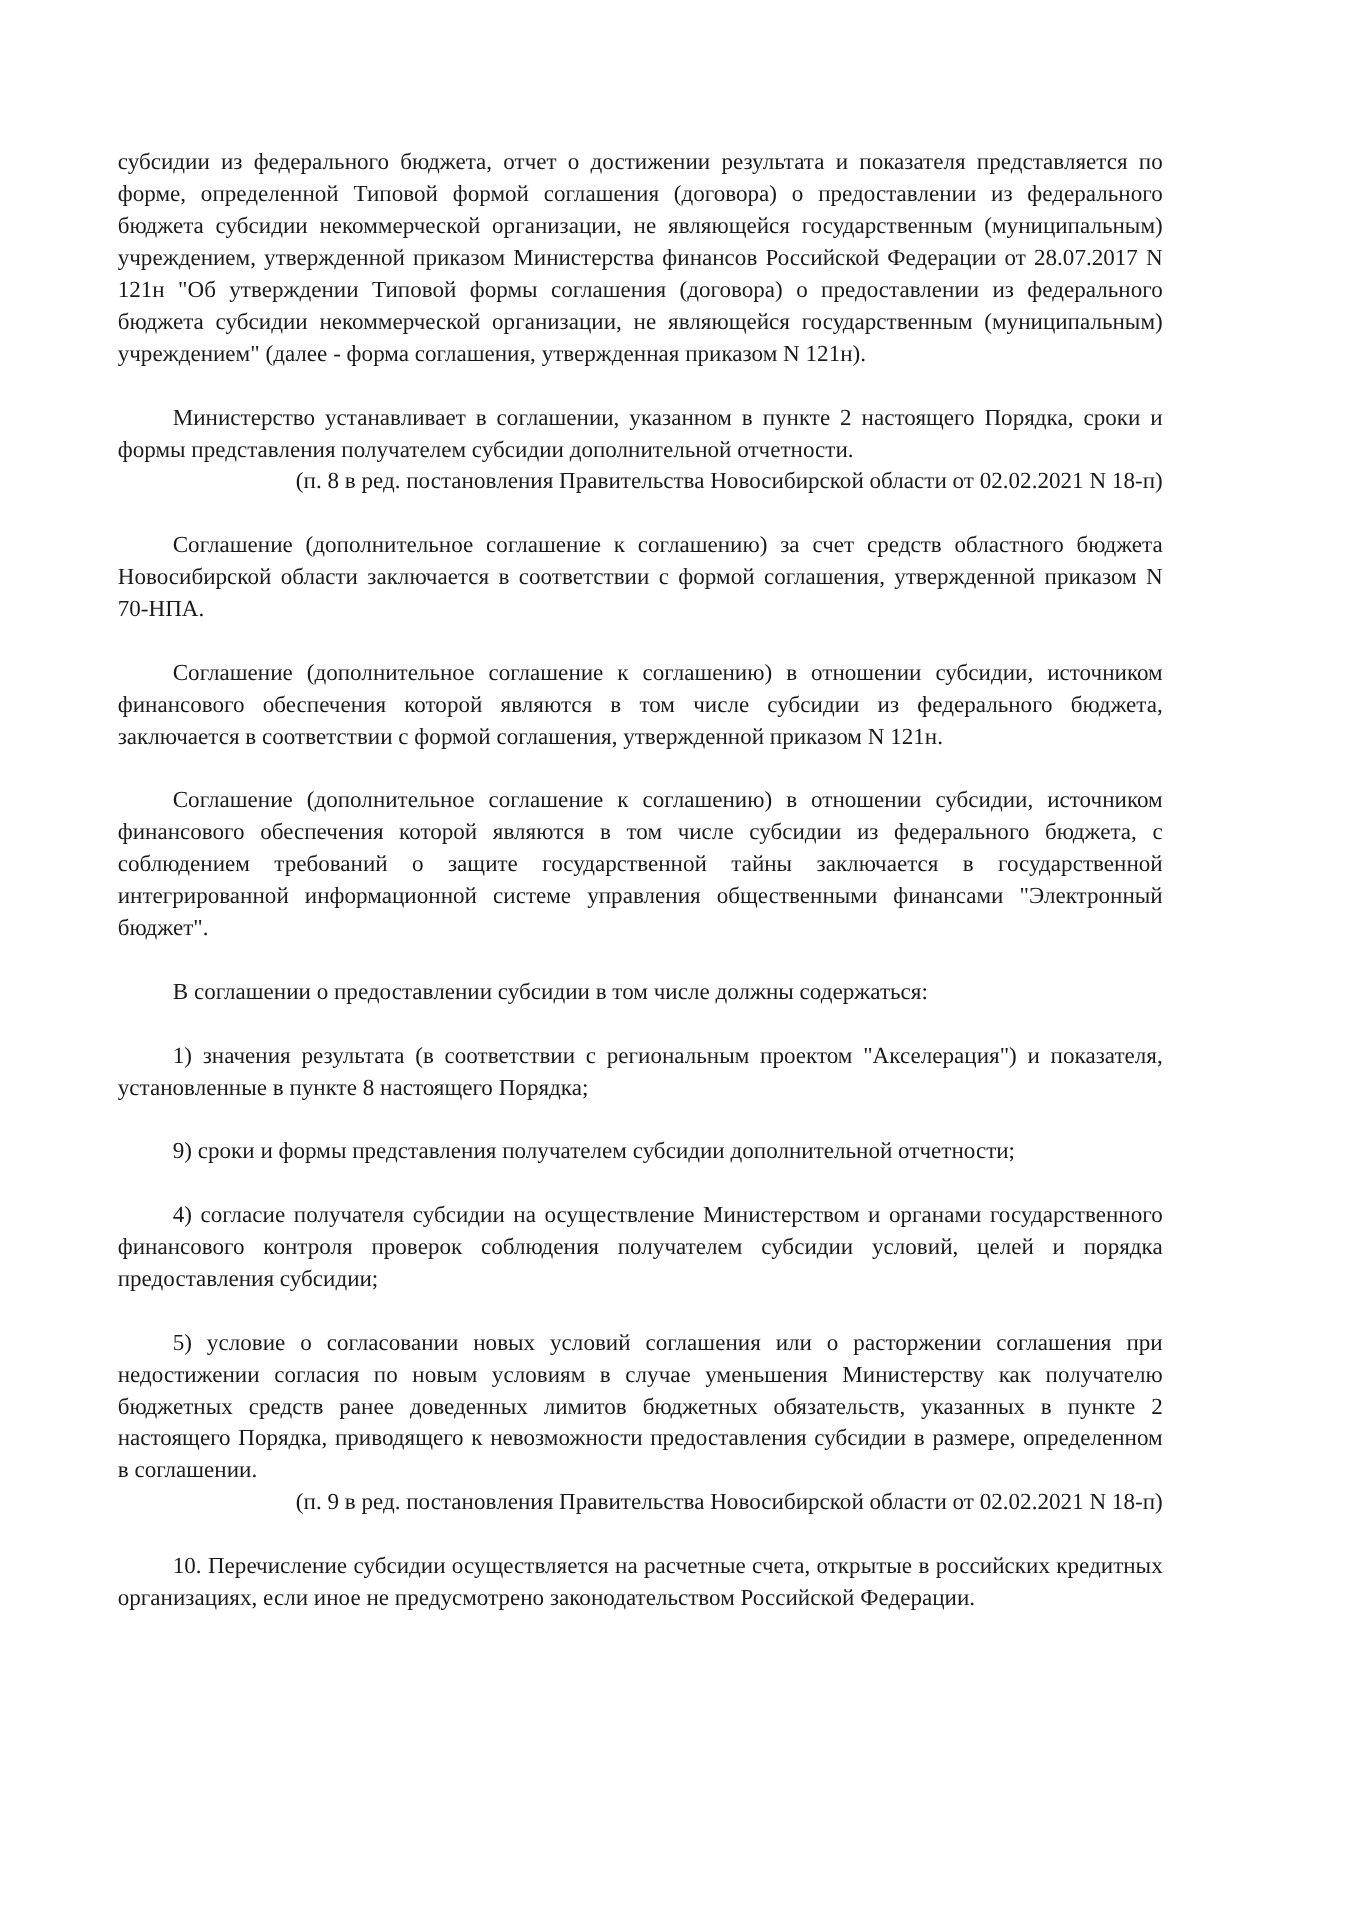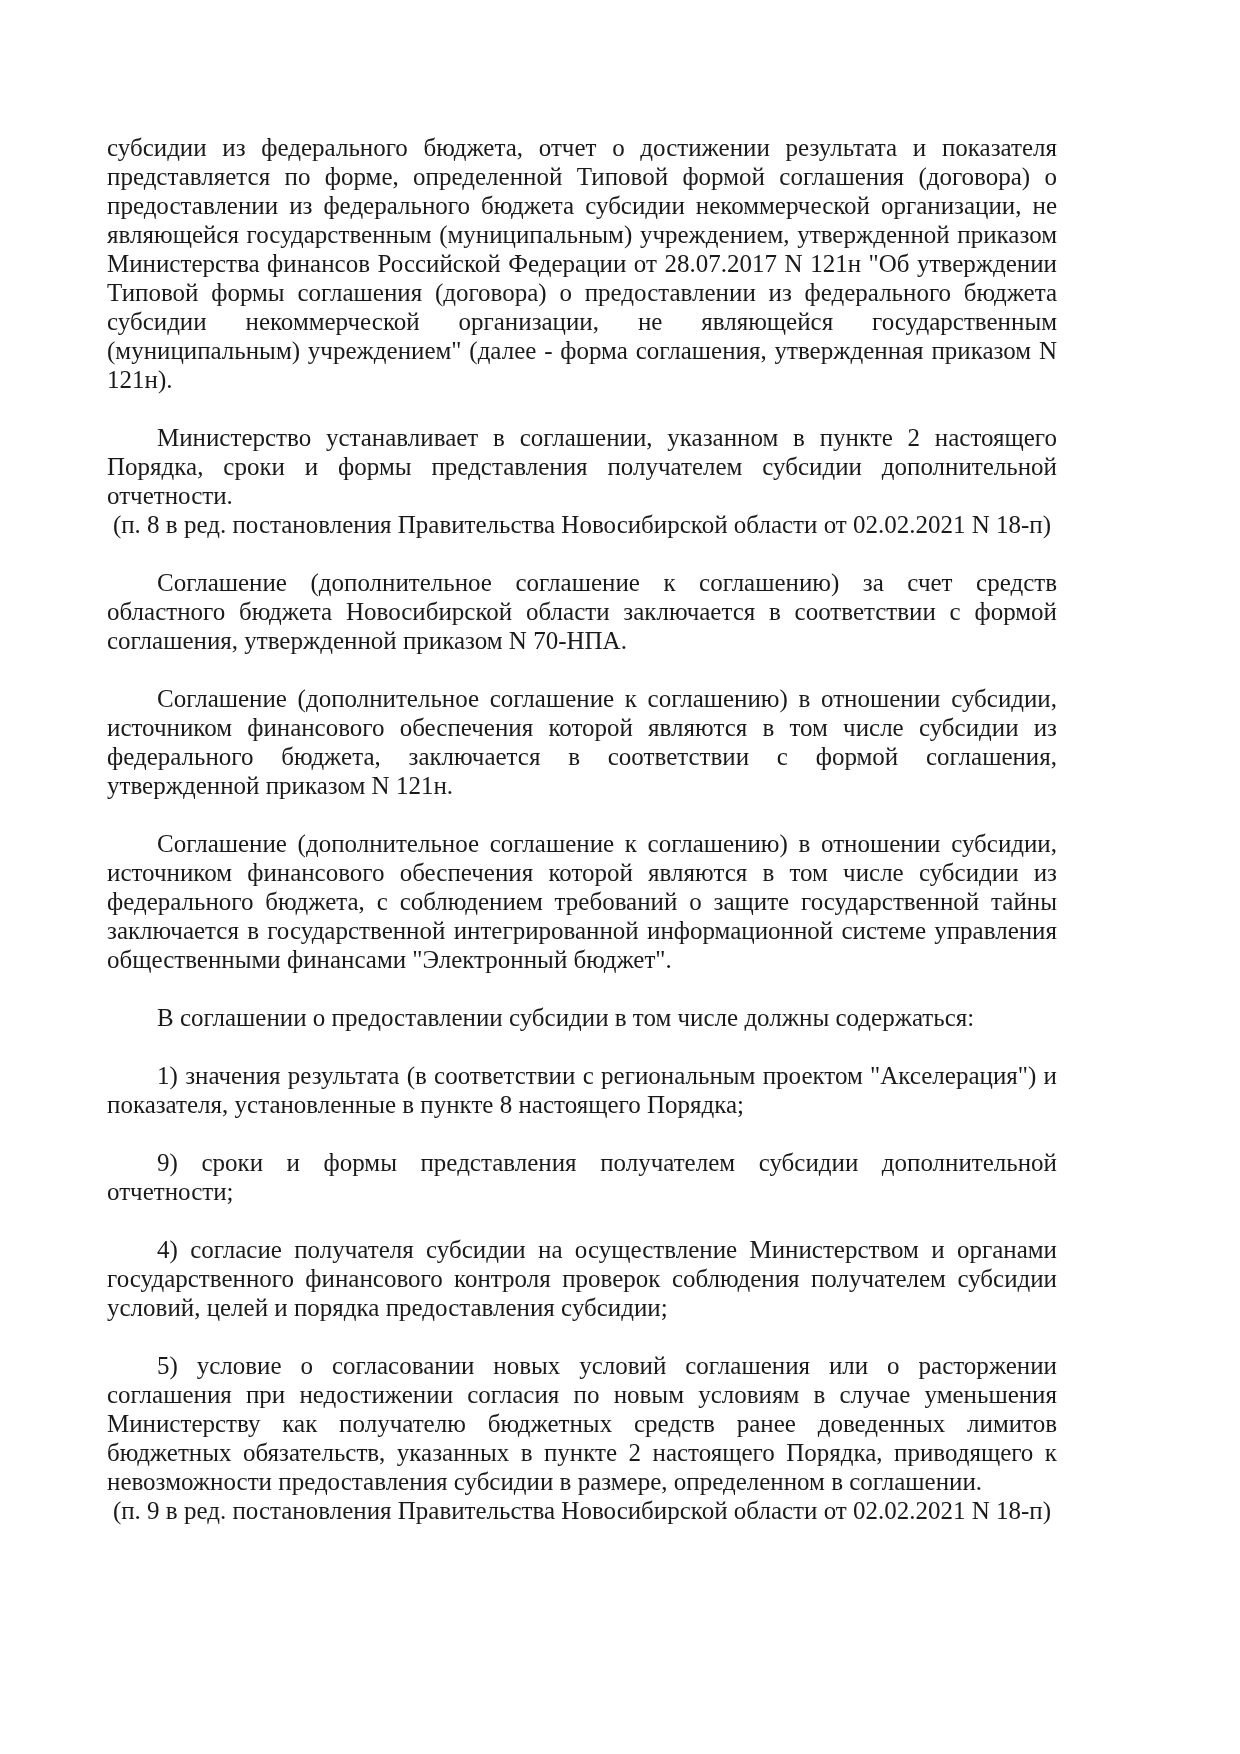--- a/index.html
+++ b/index.html
@@ -3,38 +3,39 @@
 <meta charset="utf-8">
 <style>
   html, body { margin: 0; padding: 0; background: #ffffff; }
   body { width: 1240px; height: 1754px; position: relative; overflow: hidden; }
   .page {
     position: absolute;
     left: 107px;
     top: 133px;
     width: 950px;
     font-family: "Liberation Serif", "DejaVu Serif", serif;
-    font-size: 25px;
+    font-size: 21px;
     line-height: 29px;
     color: #1a1a1a;
   }
   .p { margin: 0 0 29px 0; text-align: justify; }
   .p.indent { text-indent: 50px; }
   .p.tight { margin-bottom: 0; }
-  .note { margin: 0 0 29px 0; text-align: center; }
+  .note { margin: 0 0 29px 0; text-align: right; }
 </style>
 </head>
 <body>
 
 <div class="page">
   <p class="p">субсидии из федерального бюджета, отчет о достижении результата и показателя представляется по форме, определенной Типовой формой соглашения (договора) о предоставлении из федерального бюджета субсидии некоммерческой организации, не являющейся государственным (муниципальным) учреждением, утвержденной приказом Министерства финансов Российской Федерации от 28.07.2017 N 121н "Об утверждении Типовой формы соглашения (договора) о предоставлении из федерального бюджета субсидии некоммерческой организации, не являющейся государственным (муниципальным) учреждением" (далее - форма соглашения, утвержденная приказом N 121н).</p>
   <p class="p indent tight">Министерство устанавливает в соглашении, указанном в пункте 2 настоящего Порядка, сроки и формы представления получателем субсидии дополнительной отчетности.</p>
   <p class="note">(п. 8 в ред. постановления Правительства Новосибирской области от 02.02.2021 N 18-п)</p>
   <p class="p indent">Соглашение (дополнительное соглашение к соглашению) за счет средств областного бюджета Новосибирской области заключается в соответствии с формой соглашения, утвержденной приказом N 70-НПА.</p>
   <p class="p indent">Соглашение (дополнительное соглашение к соглашению) в отношении субсидии, источником финансового обеспечения которой являются в том числе субсидии из федерального бюджета, заключается в соответствии с формой соглашения, утвержденной приказом N 121н.</p>
   <p class="p indent">Соглашение (дополнительное соглашение к соглашению) в отношении субсидии, источником финансового обеспечения которой являются в том числе субсидии из федерального бюджета, с соблюдением требований о защите государственной тайны заключается в государственной интегрированной информационной системе управления общественными финансами "Электронный бюджет".</p>
   <p class="p indent">В соглашении о предоставлении субсидии в том числе должны содержаться:</p>
   <p class="p indent">1) значения результата (в соответствии с региональным проектом "Акселерация") и показателя, установленные в пункте 8 настоящего Порядка;</p>
   <p class="p indent">9) сроки и формы представления получателем субсидии дополнительной отчетности;</p>
   <p class="p indent">4) согласие получателя субсидии на осуществление Министерством и органами государственного финансового контроля проверок соблюдения получателем субсидии условий, целей и порядка предоставления субсидии;</p>
   <p class="p indent tight">5) условие о согласовании новых условий соглашения или о расторжении соглашения при недостижении согласия по новым условиям в случае уменьшения Министерству как получателю бюджетных средств ранее доведенных лимитов бюджетных обязательств, указанных в пункте 2 настоящего Порядка, приводящего к невозможности предоставления субсидии в размере, определенном в соглашении.</p>
   <p class="note">(п. 9 в ред. постановления Правительства Новосибирской области от 02.02.2021 N 18-п)</p>
+  <p class="p indent">10. Перечисление субсидии осуществляется на расчетные счета, открытые в российских кредитных организациях, если иное не предусмотрено законодательством Российской Федерации.</p>
 </div>
 
 </body></html>

